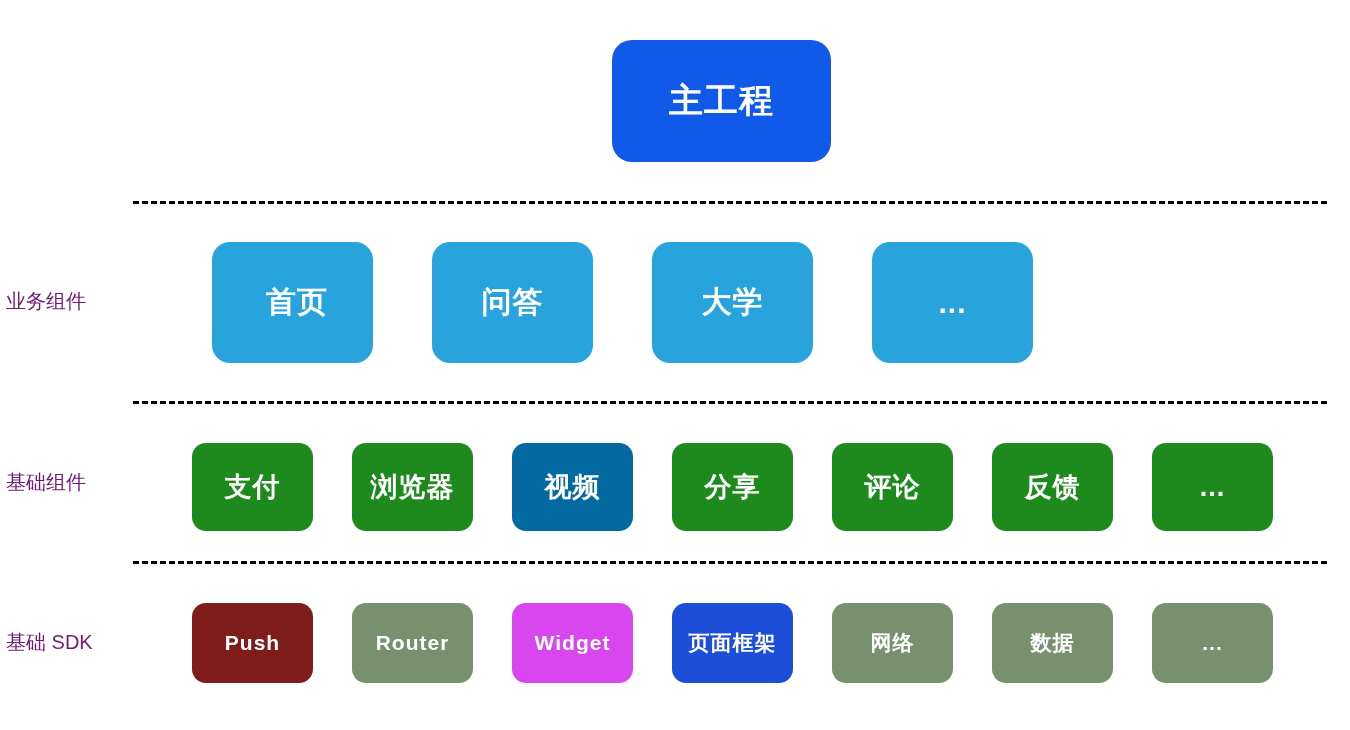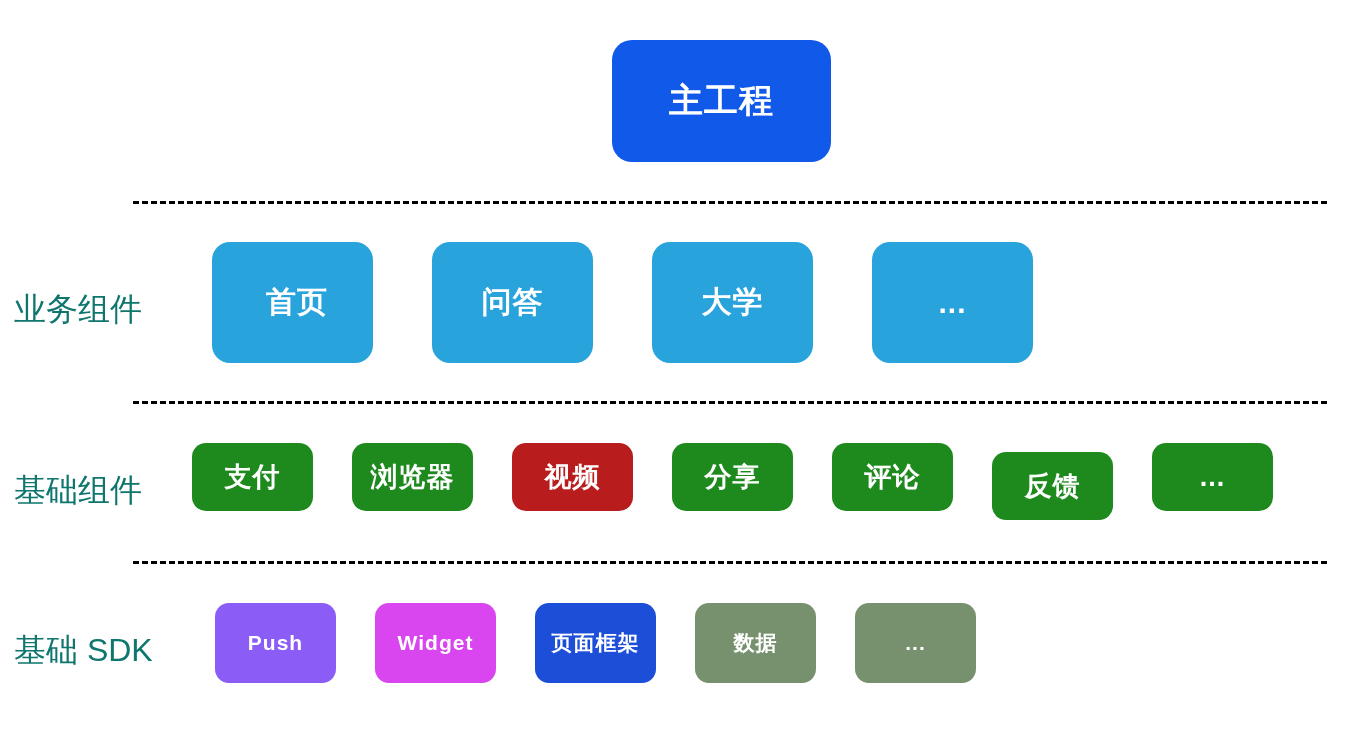--- a/index.html
+++ b/index.html
@@ -39,23 +39,23 @@
     width: 1194px;
     height: 0;
     border-top: 3px dashed #000000;
   }
   .divider-1 { top: 201px; }
   .divider-2 { top: 401px; }
   .divider-3 { top: 561px; }
 
   .layer-label {
     position: absolute;
-    left: 14px;
-    color: #0f766e;
-    font-size: 32px;
+    left: 6px;
+    color: #701a75;
+    font-size: 20px;
     font-weight: 500;
     white-space: nowrap;
   }
   .label-business { top: 288px; }
   .label-basecomp { top: 469px; }
   .label-sdk      { top: 629px; }
 
   .row {
     position: absolute;
     display: flex;
@@ -73,21 +73,21 @@
     font-size: 30px;
   }
 
   .row-basecomp {
     left: 192px;
     top: 443px;
     gap: 39px;
   }
   .row-basecomp .node {
     width: 121px;
-    height: 68px;
+    height: 88px;
     border-radius: 14px;
     font-size: 27px;
   }
 
   .row-sdk {
     left: 192px;
     top: 603px;
     gap: 39px;
   }
   .row-sdk .node {
@@ -115,28 +115,30 @@
   <div class="row row-business">
     <div class="node" style="background: rgb(41, 163, 220); padding-left: 9px;">首页</div>
     <div class="node" style="background: rgb(41, 163, 220);">问答</div>
     <div class="node" style="background: rgb(41, 163, 220);">大学</div>
     <div class="node" style="background: rgb(41, 163, 220);">...</div>
   </div>
 
   <div class="row row-basecomp">
     <div class="node" style="background: rgb(30, 138, 30);">支付</div>
     <div class="node" style="background: rgb(30, 138, 30);">浏览器</div>
-    <div class="node" style="background: #b91c1c;">视频</div>
+    <div class="node" style="background: #0369a1;">视频</div>
     <div class="node" style="background: rgb(30, 138, 30);">分享</div>
     <div class="node" style="background: rgb(30, 138, 30);">评论</div>
-    <div class="node" style="background: rgb(30, 138, 30); margin-top: 9px;">反馈</div>
+    <div class="node" style="background: rgb(30, 138, 30);">反馈</div>
     <div class="node" style="background: rgb(30, 138, 30);">...</div>
   </div>
 
   <div class="row row-sdk">
-    <div class="node" style="background: #8b5cf6; margin-left: 23px;">Push</div>
+    <div class="node" style="background: #7f1d1d;">Push</div>
+    <div class="node" style="background: rgb(119, 144, 109);">Router</div>
     <div class="node" style="background: #d946ef;">Widget</div>
     <div class="node" style="background: #1d4ed8;">页面框架</div>
+    <div class="node" style="background: rgb(119, 144, 109);">网络</div>
     <div class="node" style="background: rgb(119, 144, 109);">数据</div>
     <div class="node" style="background: rgb(119, 144, 109);">...</div>
   </div>
 
 </div>
 
 </body></html>

